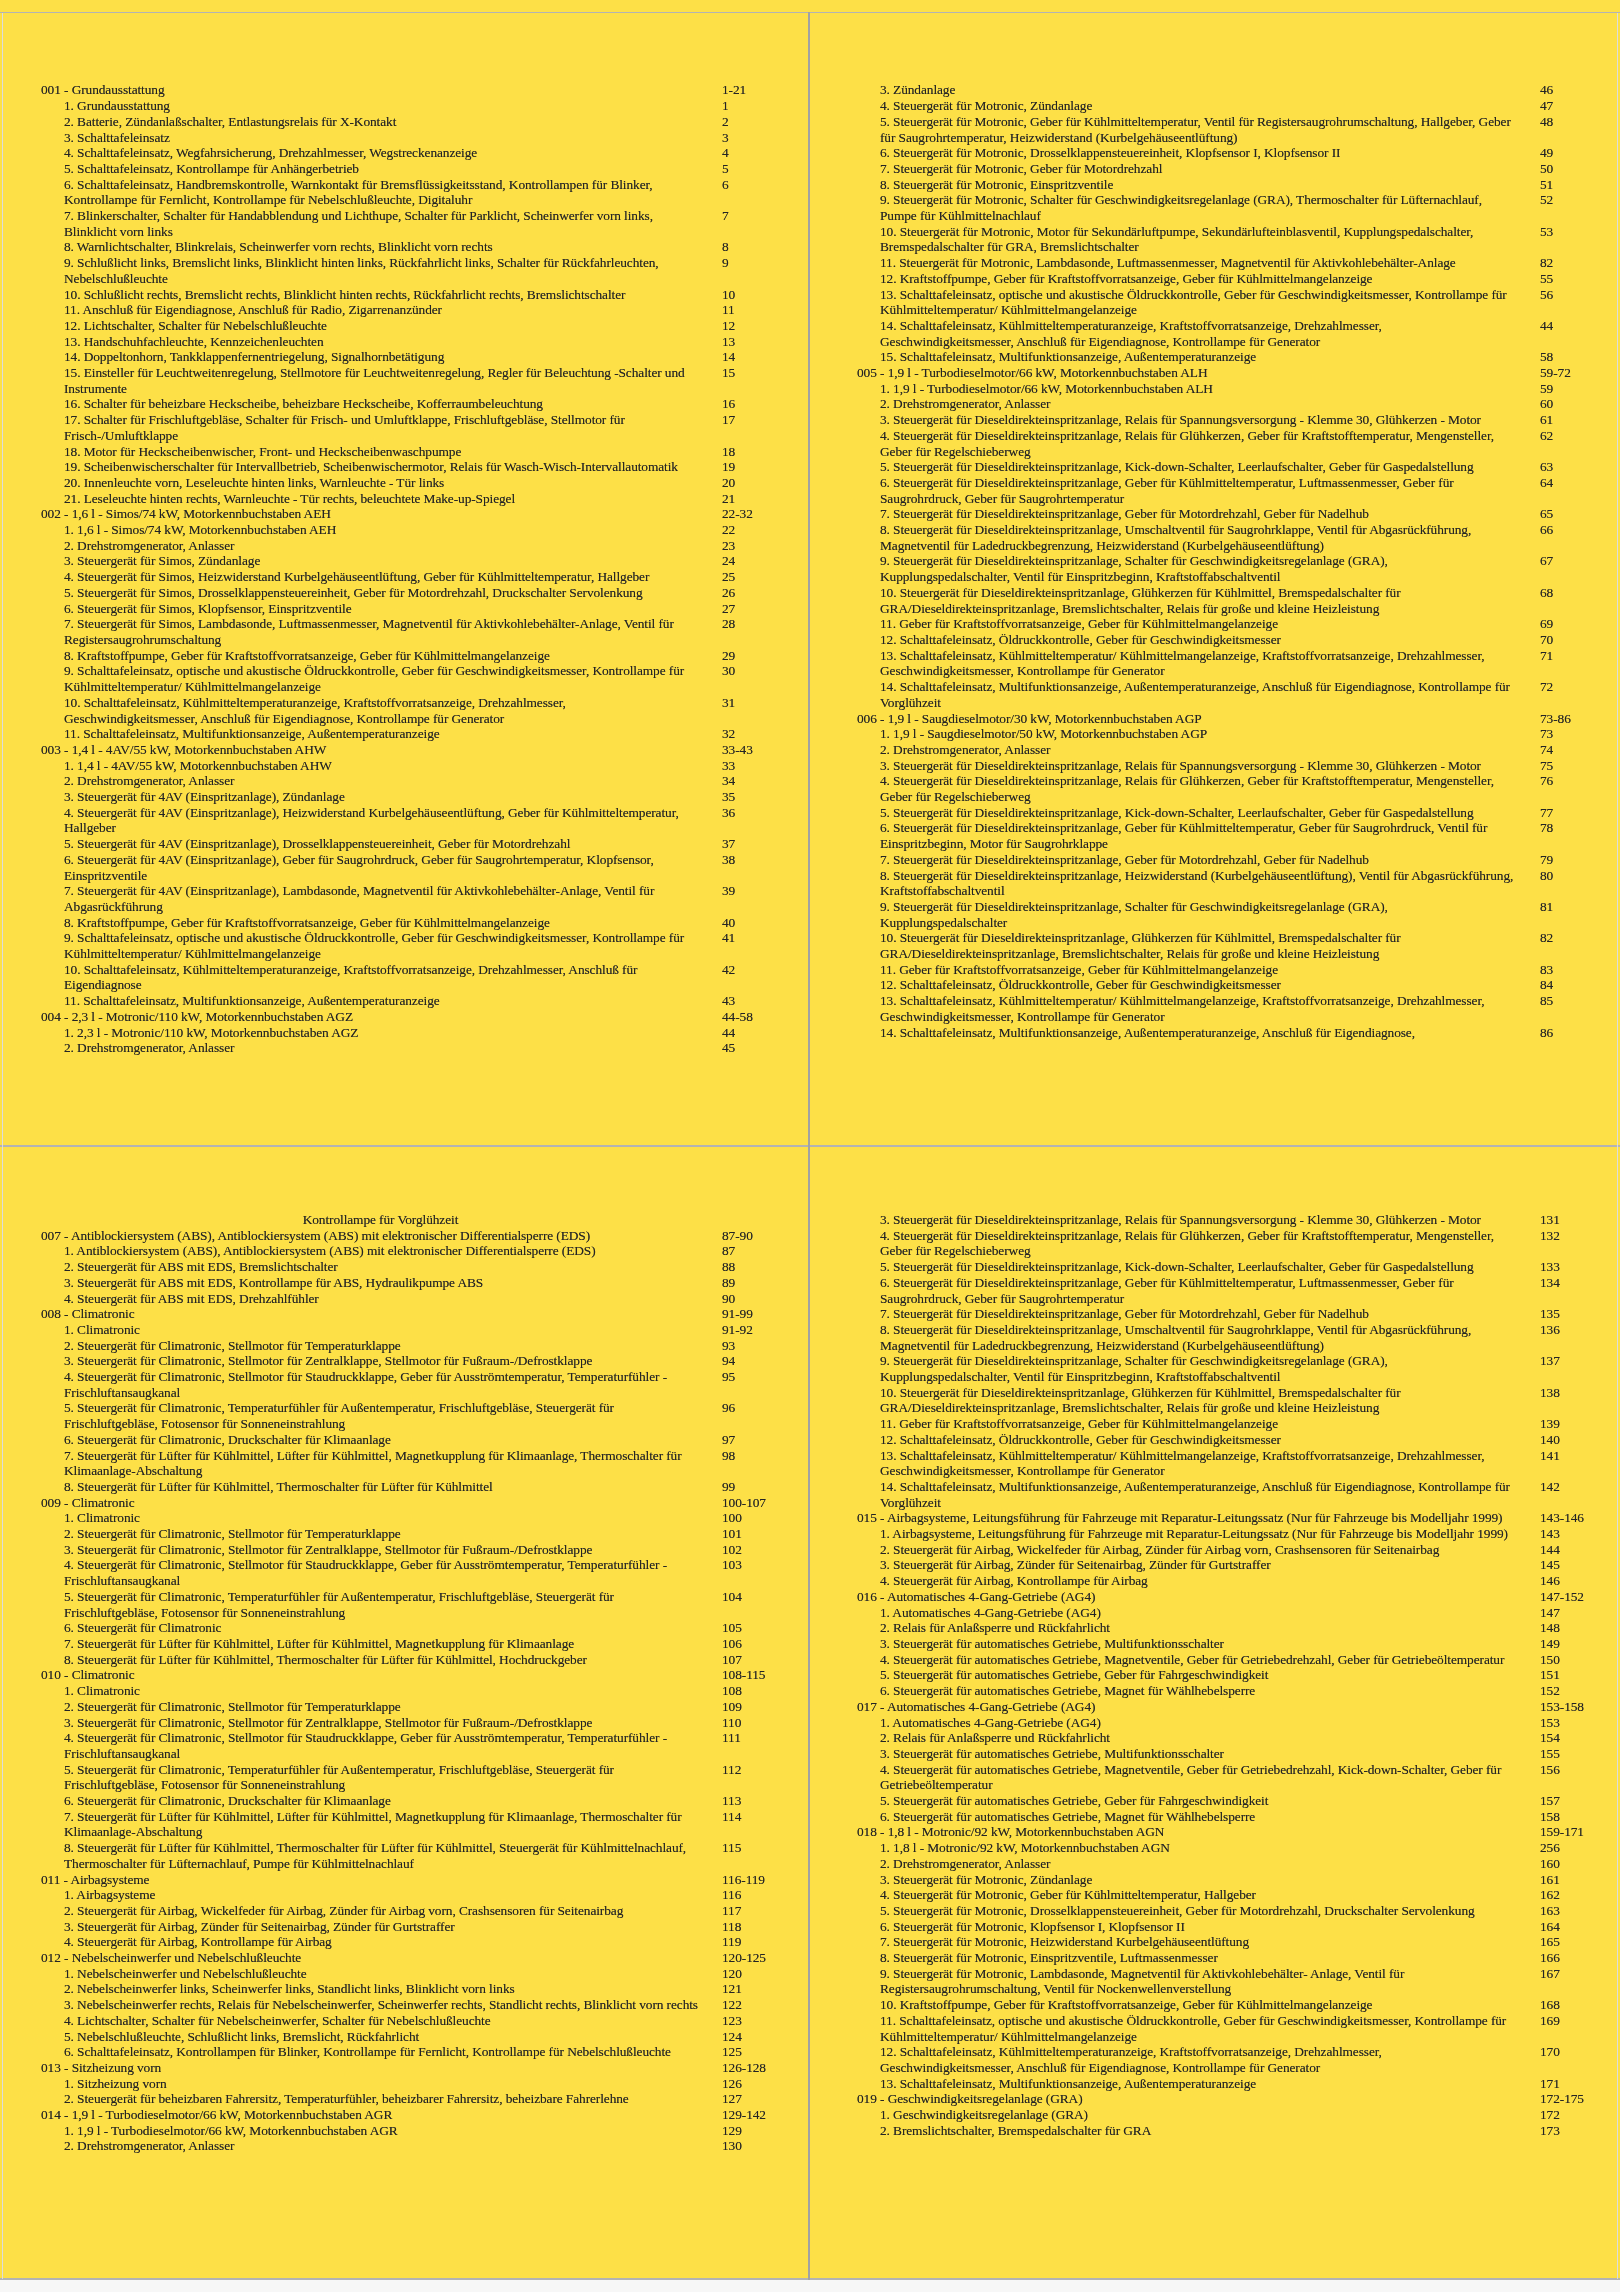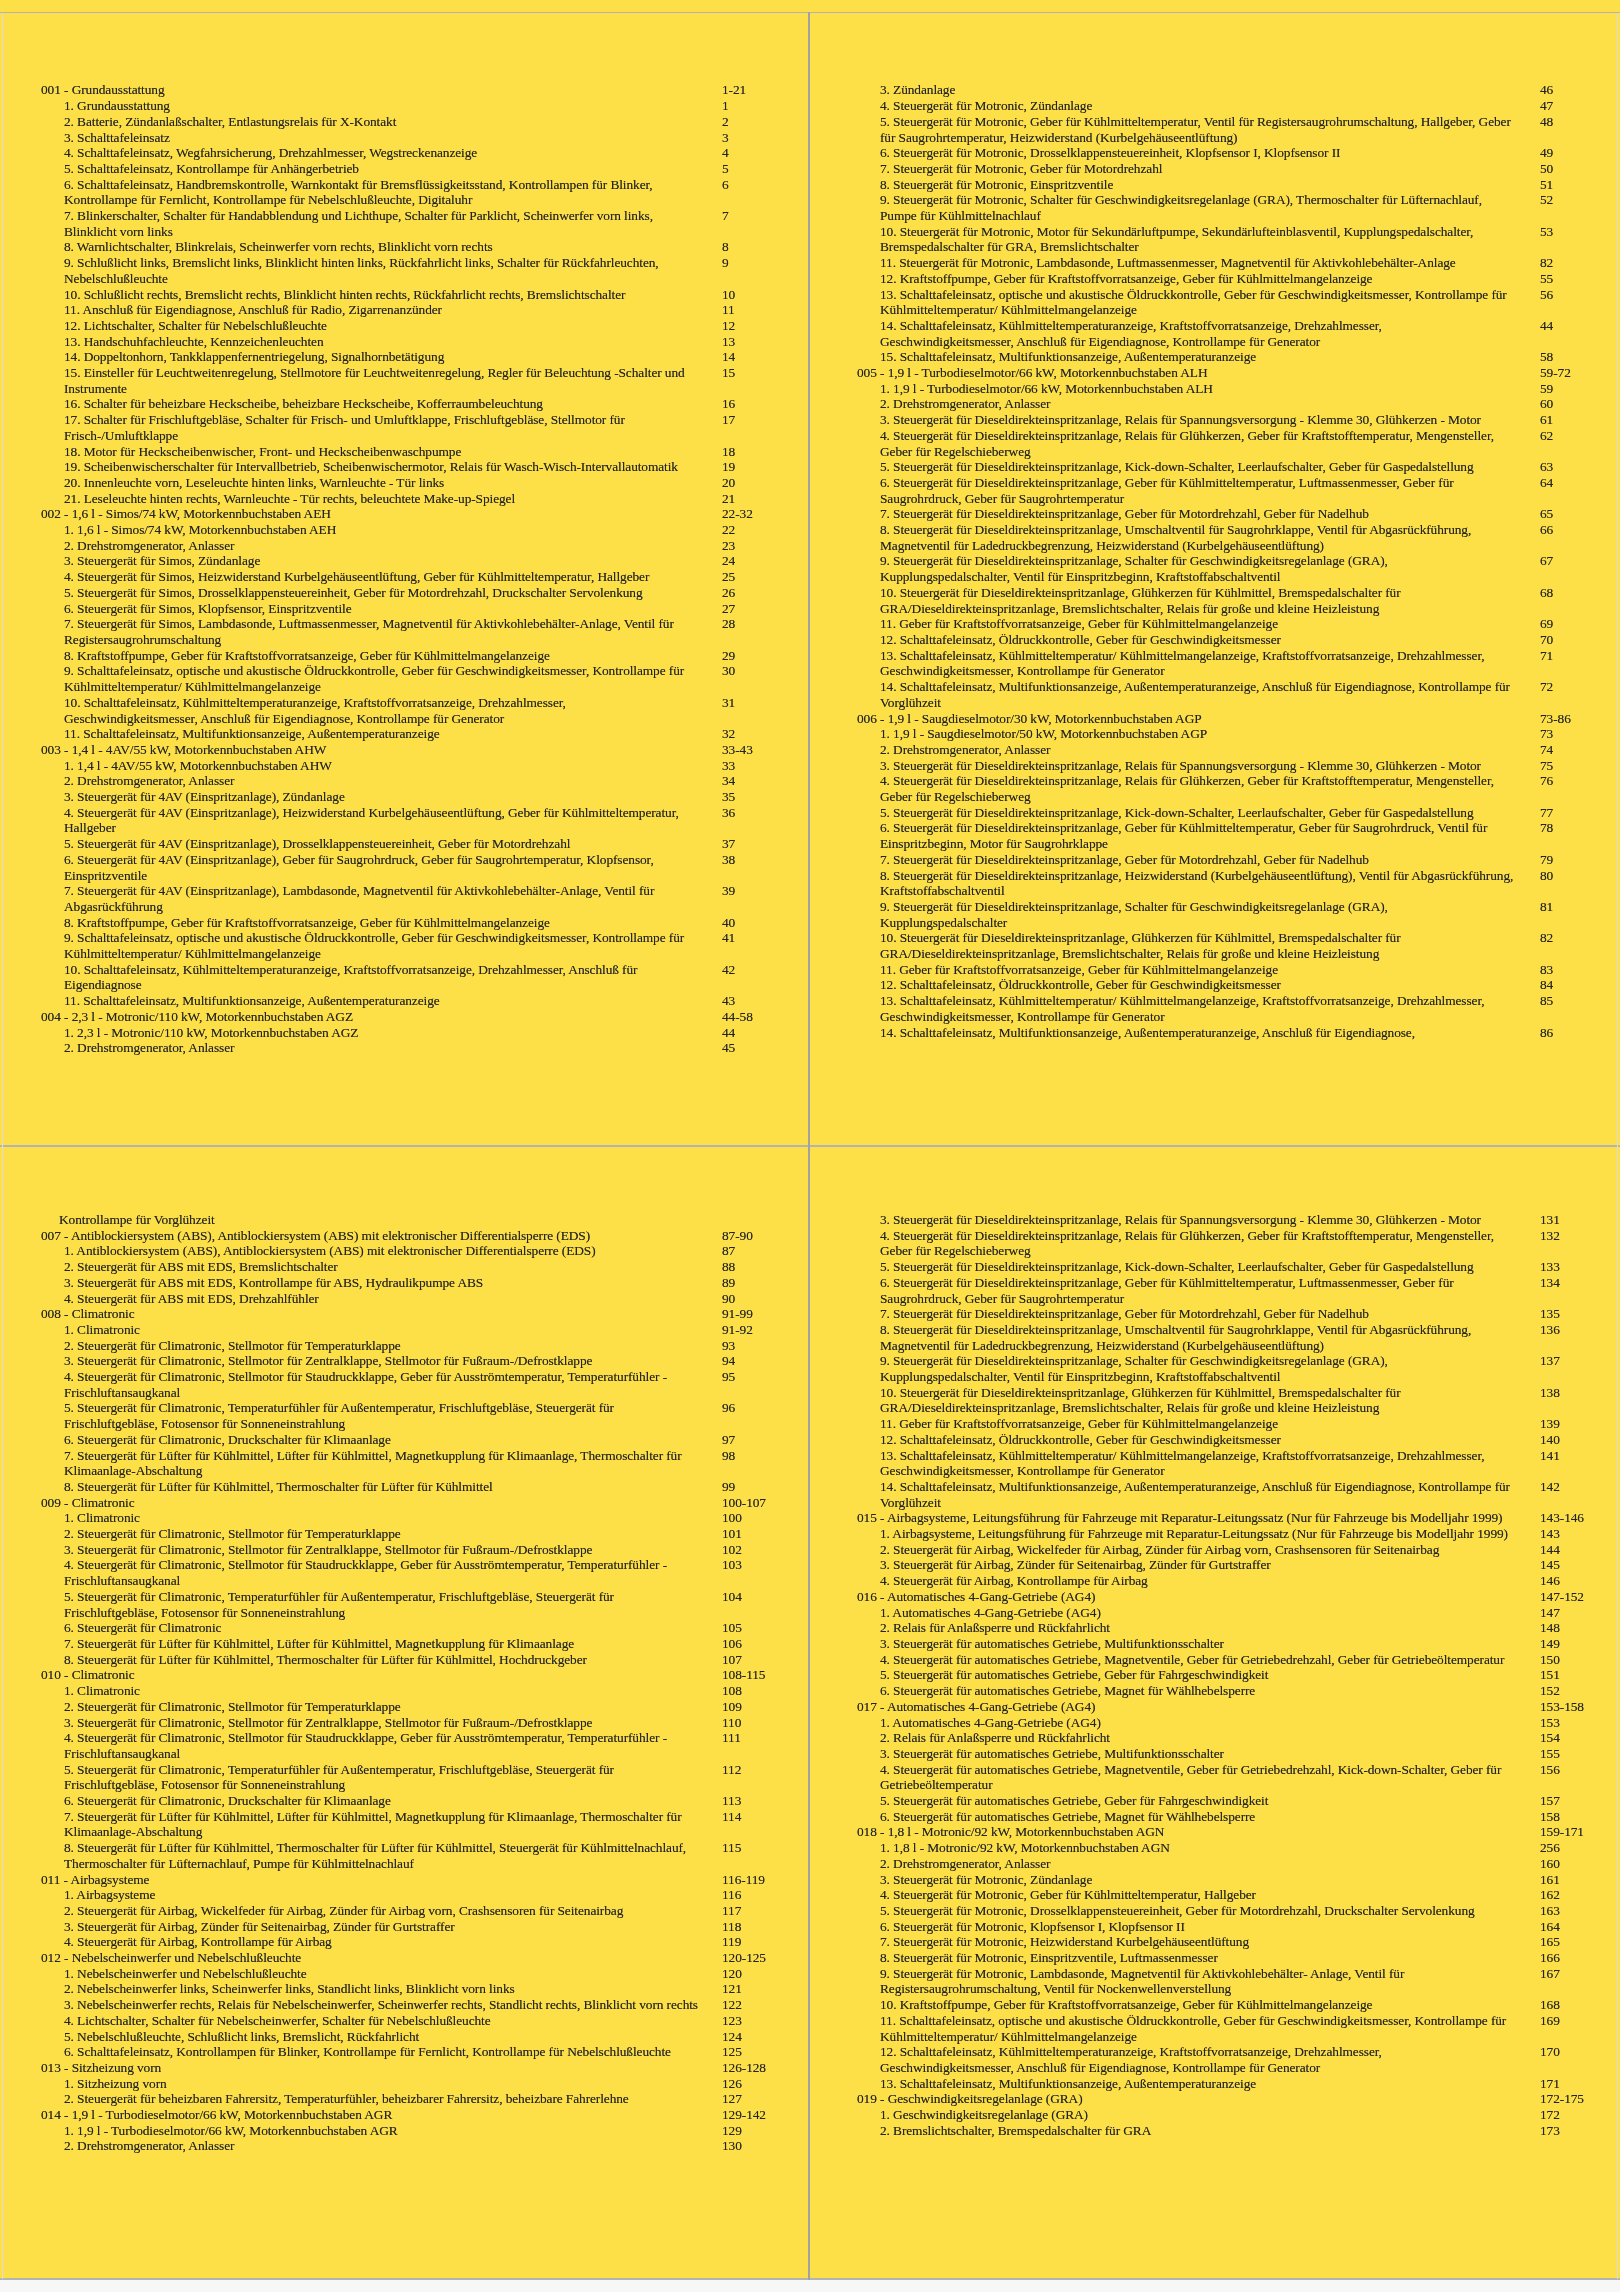--- a/index.html
+++ b/index.html
@@ -34,21 +34,21 @@
 
   .row {
     position: relative;
     font-size: 13.4px;
     line-height: 15.7px;
     letter-spacing: -0.1px;
     padding-right: 106px;
     text-shadow: 0 0 0.4px rgba(45,45,45,0.55);
   }
   .row-i { padding-left: 23px; }
-  .row-c { padding-left: 18px; }
+  .row-c { padding-left: 18px; text-align: center; }
   .num { position: absolute; top: 0; white-space: nowrap; }
   .page-left  .num { left: 681px; }
   .page-right .num { left: 683px; }
 </style>
 </head>
 <body>
 
 <div id="canvas">
   <div class="hline top"></div>
   <div class="hline middle"></div>

